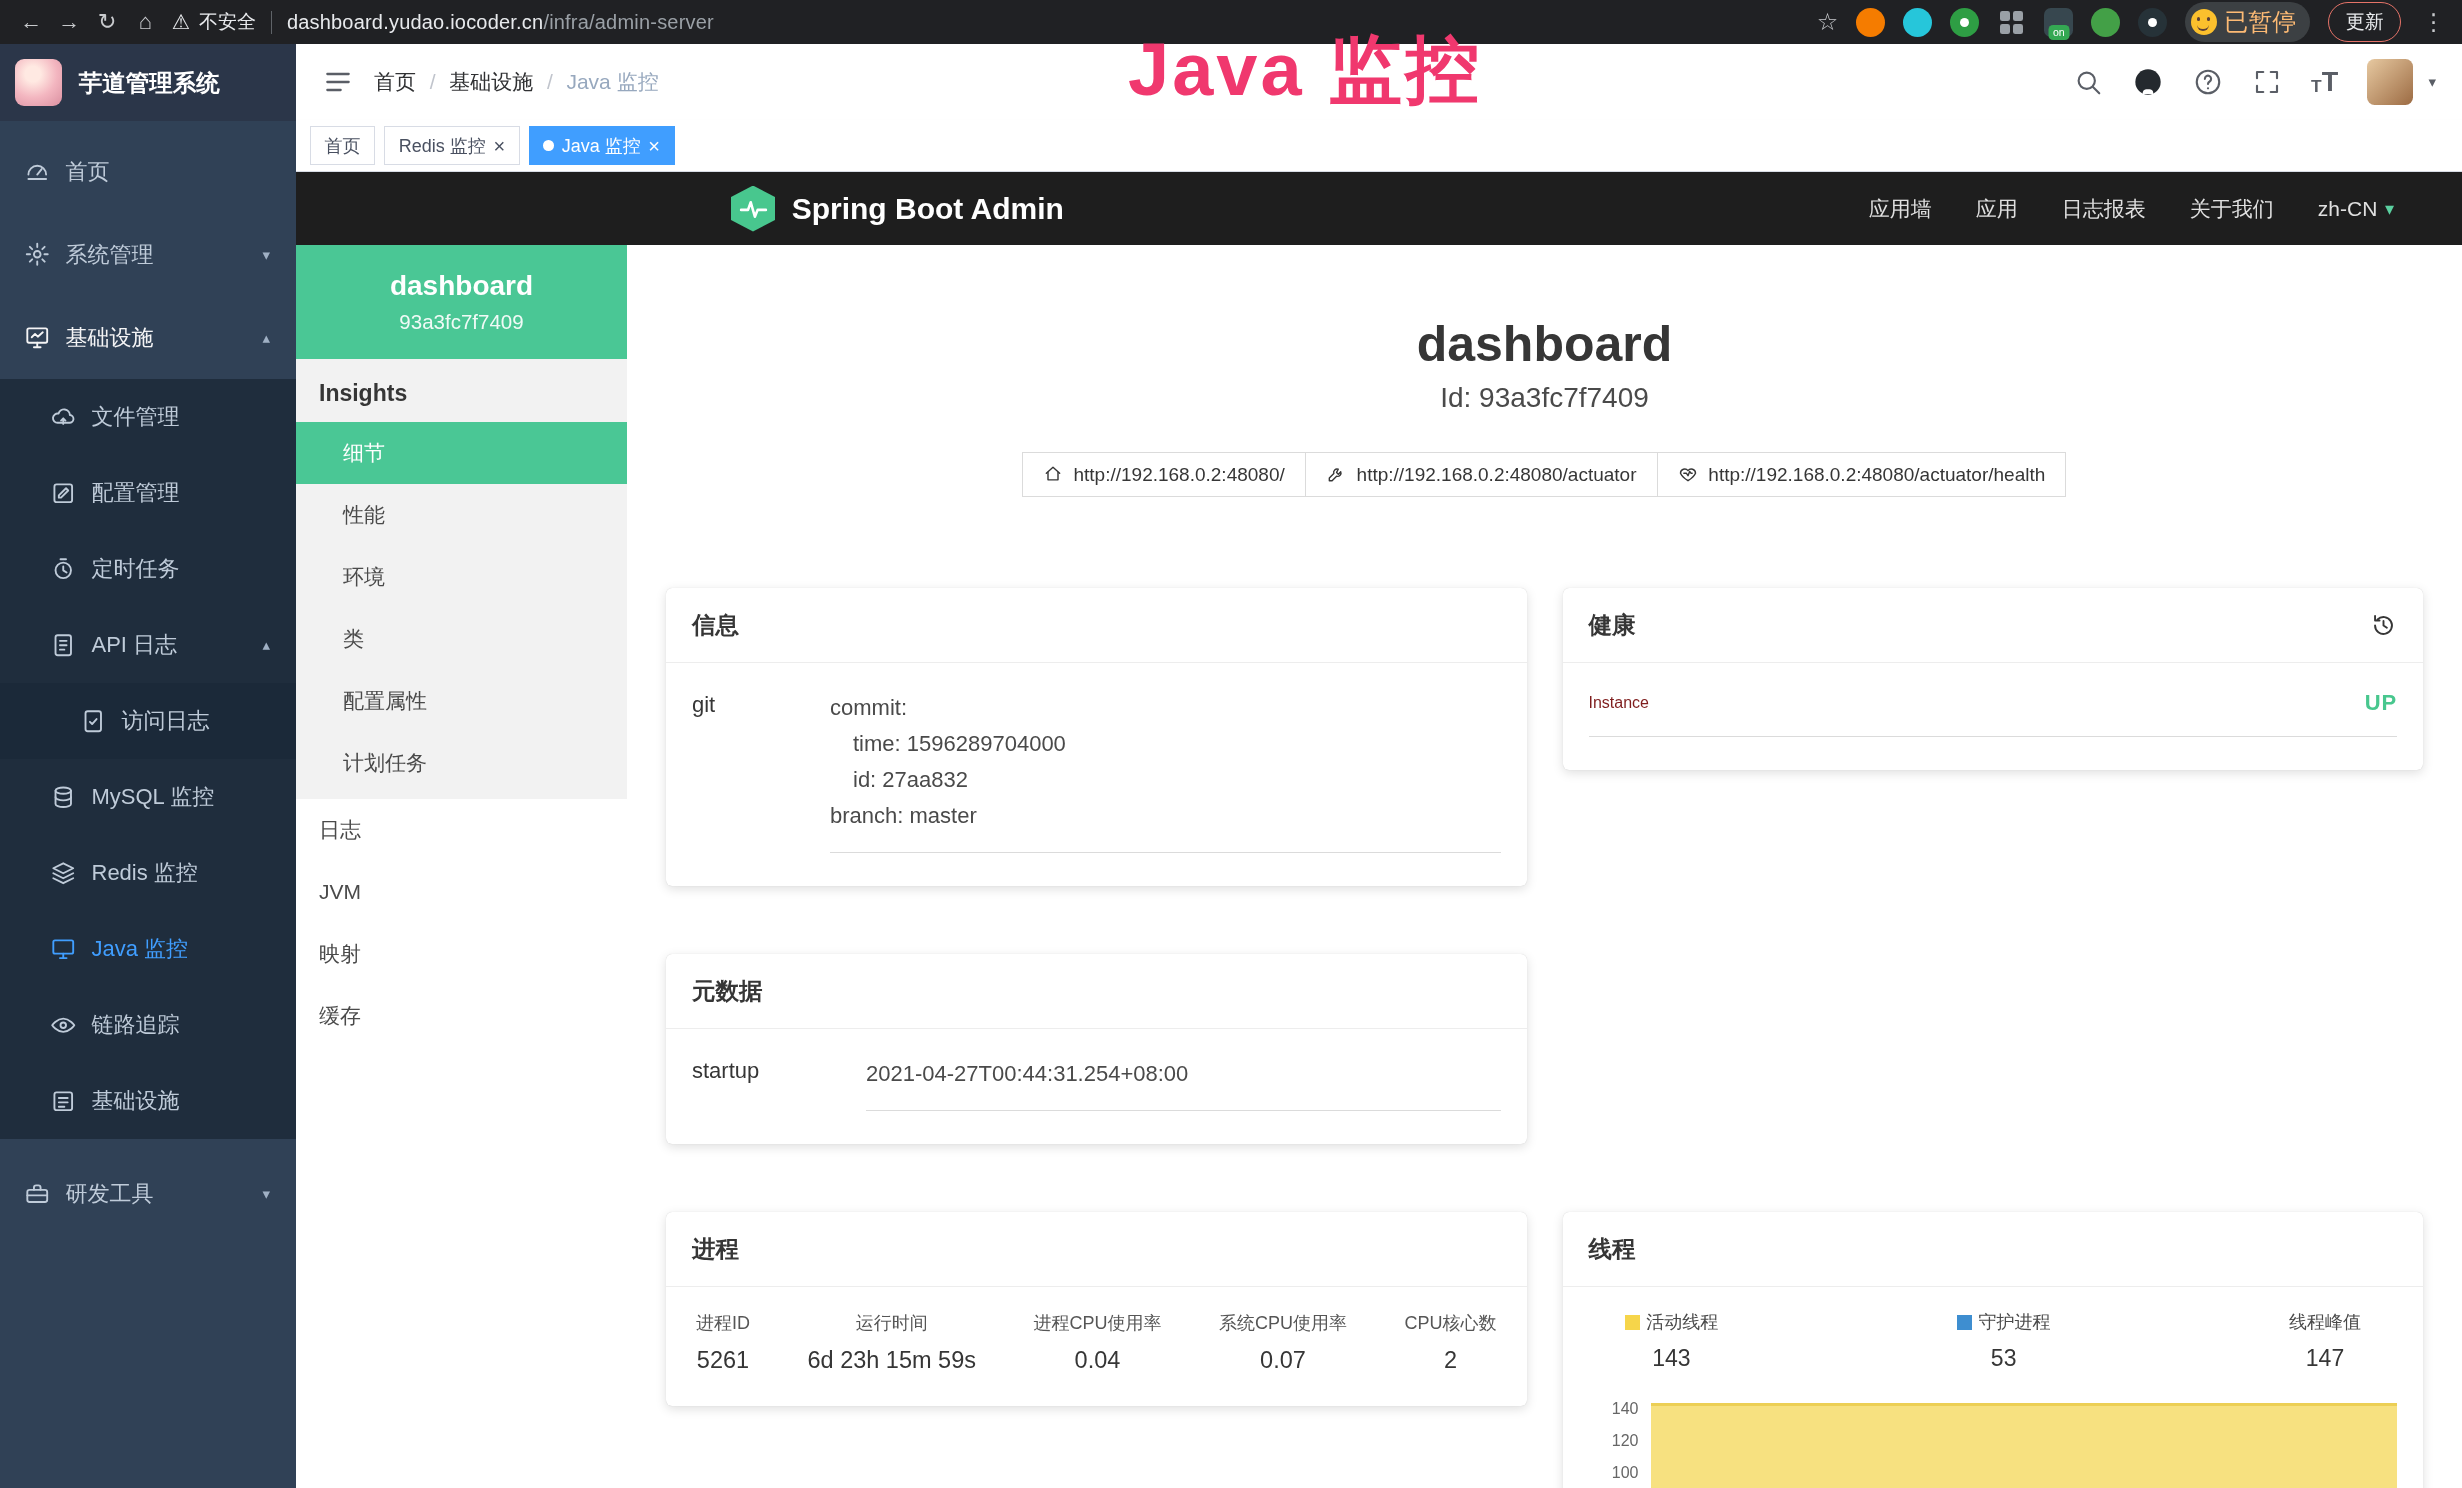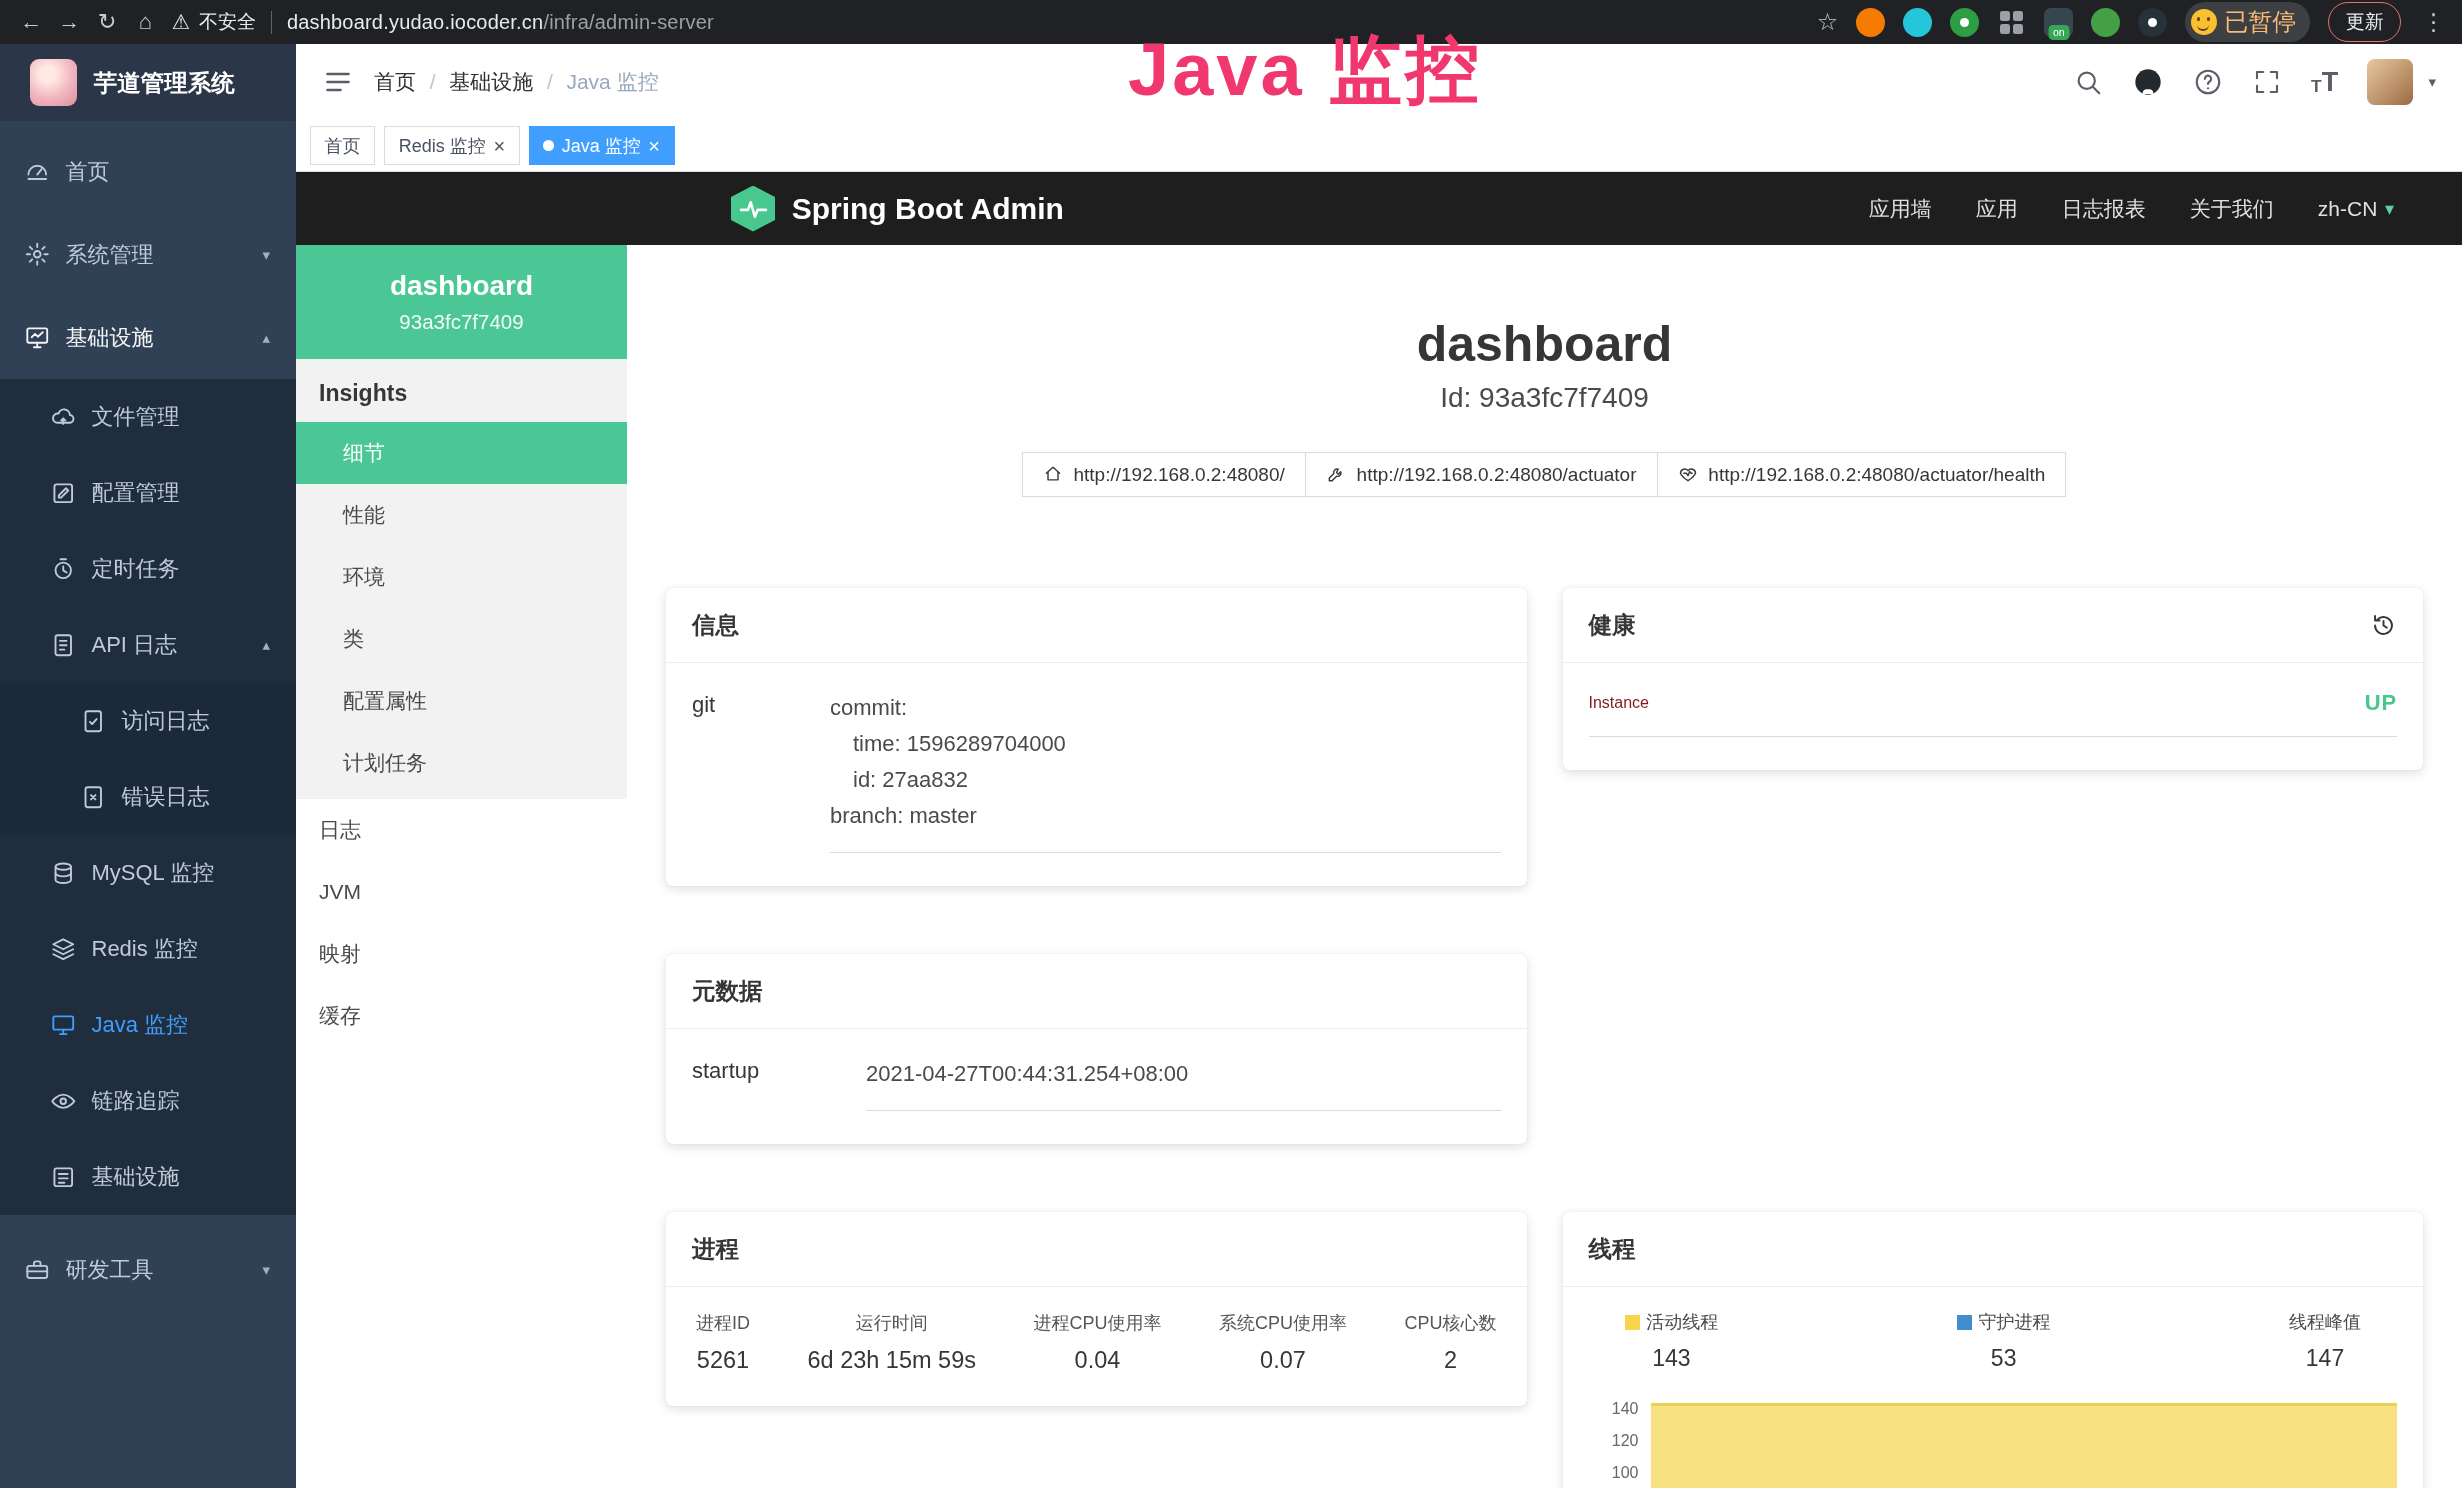--- a/index.html
+++ b/index.html
@@ -39,21 +39,21 @@
   .kebab{font-size:23px;color:#c8cacd;cursor:pointer;padding:0 3px}
 
   
   .annotation{position:absolute;left:1128px;top:21px;font-size:74px;font-weight:bold;color:#f0386e;z-index:99;pointer-events:none;letter-spacing:3px;white-space:nowrap}
 
   
   .app{display:flex;height:1445px}
 
   
   .sidebar{width:296px;background:#304156;color:#bfcbd9;flex-shrink:0;display:flex;flex-direction:column}
-  .logo-bar{height:77px;background:#2b3649;display:flex;align-items:center;gap:16.7px;padding-left:30px;flex-shrink:0}
+  .logo-bar{height:77px;background:#2b3649;display:flex;align-items:center;gap:16.7px;padding-left:15px;flex-shrink:0}
   .logo-img{width:47px;height:47px;border-radius:9px;background:radial-gradient(circle at 38% 32%,#ffe9e2 18%,#f3b6c0 55%,#da8fa0)}
   .logo-title{font-size:23.5px;font-weight:bold;color:#fff}
   .menu{flex:1;overflow:hidden;padding-top:9px}
   .mi{position:relative;display:flex;align-items:center;gap:15px;height:83px;padding-left:24px;font-size:22px;cursor:pointer}
   .mi .ic{width:26.5px;height:26.5px;flex:0 0 26.5px}
   .chev{position:absolute;right:26px;font-size:15px;color:#9fb0c4}
   .mi.lvl1{height:76px;padding-left:50px;background:#1f2d3d}
   .mi.lvl2{height:76px;padding-left:80px;background:#1b2939}
   .mi.active{color:#409eff}
   .mi.parent-open{color:#f4f4f5}
@@ -267,27 +267,20 @@
       </div>
 
       <div class="mi lvl2">
         <svg class="ic" viewBox="0 0 24 24">
             <rect x="5" y="3" width="14" height="18" rx="2"></rect>
             <path d="M9 12.5l2 2 4-4.5"></path>
           </svg>
         <span>访问日志</span>
       </div>
 
-      <div class="mi lvl2">
-        <svg class="ic" viewBox="0 0 24 24">
-            <rect x="5" y="3" width="14" height="18" rx="2"></rect>
-            <path d="M10 10l4 4M14 10l-4 4"></path>
-          </svg>
-        <span>错误日志</span>
-      </div>
 
       <div class="mi lvl1">
         <svg class="ic" viewBox="0 0 24 24">
             <ellipse cx="12" cy="6" rx="7" ry="2.8"></ellipse>
             <path d="M5 6v12c0 1.5 3.1 2.8 7 2.8s7-1.3 7-2.8V6"></path>
             <path d="M5 12c0 1.5 3.1 2.8 7 2.8s7-1.3 7-2.8"></path>
           </svg>
         <span>MySQL 监控</span>
       </div>
 

